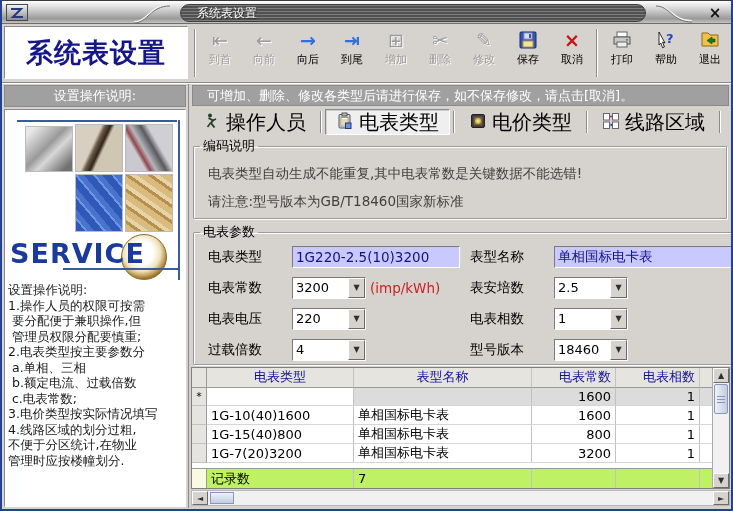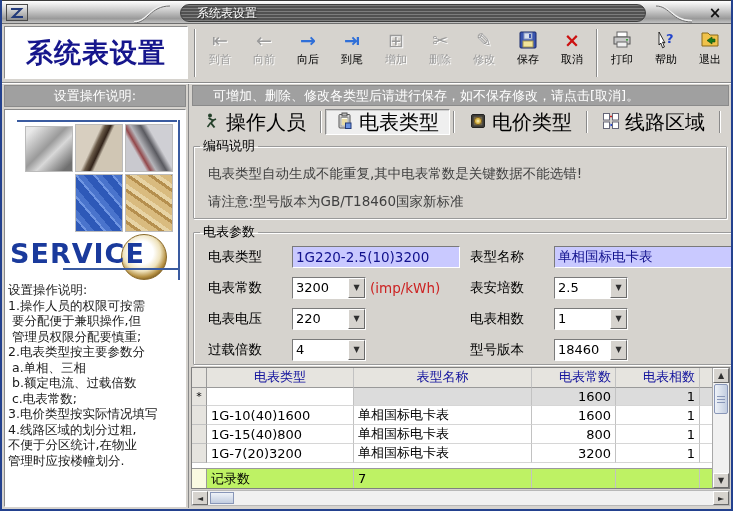--- a/index.html
+++ b/index.html
@@ -85,21 +85,21 @@
   .service-underline{position:absolute;left:58px;top:158px;width:116px;height:2px;background:#3a5ba0;}
   .instructions{
     position:absolute;left:3px;top:172px;width:178px;
     font-size:12.5px;line-height:15.5px;color:#1a1a1a;white-space:pre-wrap;
   }
   
   .main{position:absolute;left:186px;top:1px;width:543px;height:424px;border-left:1px solid #8a8a8a;}
   .notice{
     position:absolute;left:3px;top:1px;width:537px;height:21px;
     background:#a0a0a0;border:1px solid #8a8a8a;color:#fff;
-    display:flex;align-items:center;padding-left:20px;font-size:13px;white-space:nowrap;
+    display:flex;align-items:center;padding-left:14px;font-size:13px;white-space:nowrap;
   }
   .tabbar{position:absolute;left:3px;top:24px;width:537px;height:28px;display:flex;align-items:center;}
   .tab{
     height:26px;display:flex;align-items:center;gap:5px;padding:0 10px;cursor:default;
     border:1px solid transparent;
   }
   .tab.active{border:1px solid;border-color:#8a8a8a #fff #fff #8a8a8a;background:#efefef;box-shadow:inset 1px 1px 0 #cfcfcf;}
   .tab .tab-label{font-size:20px;white-space:nowrap;}
   .tab-sep{width:2px;height:22px;margin:0 3px;border-left:1px solid #8a8a8a;border-right:1px solid #fff;}
   

